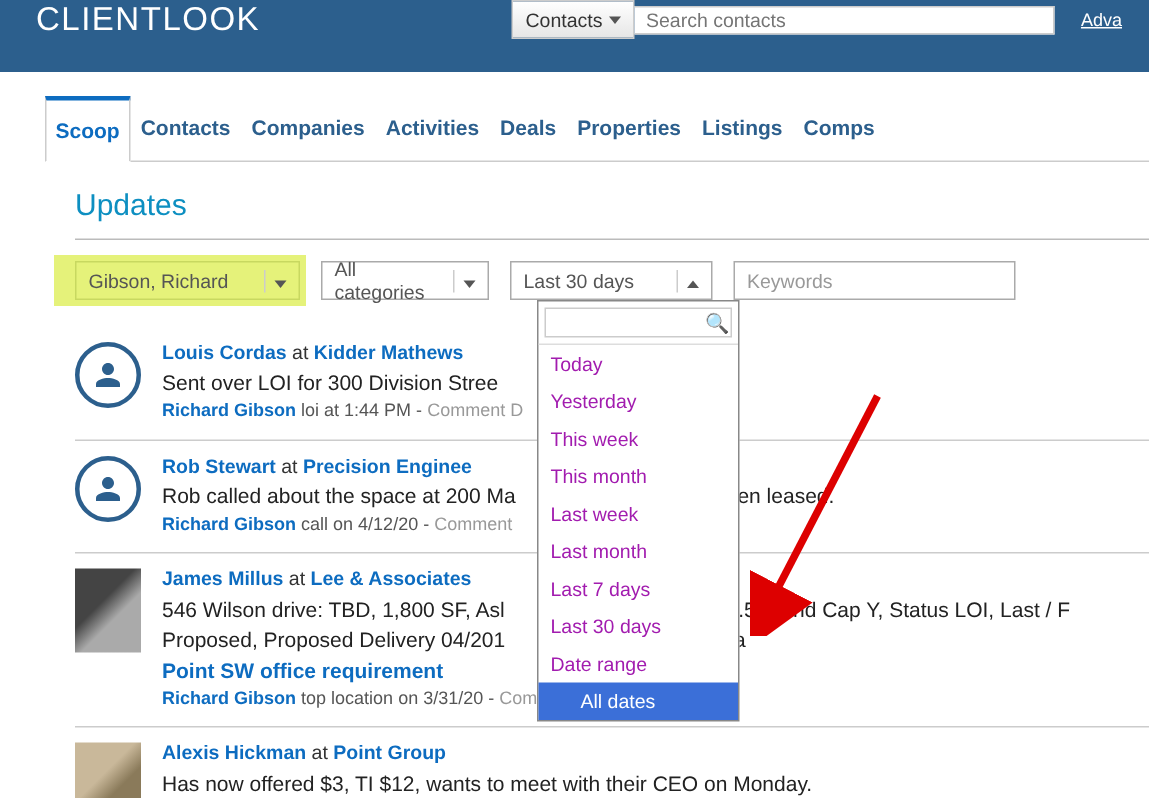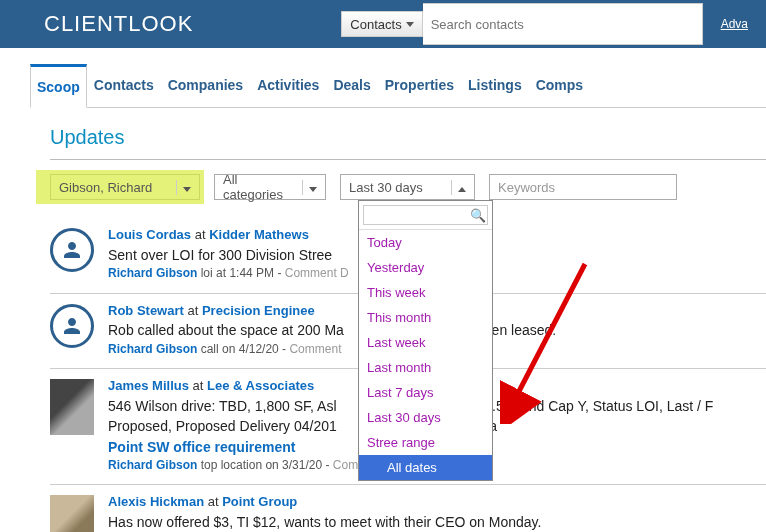--- a/index.html
+++ b/index.html
@@ -1,26 +1,26 @@
 <!DOCTYPE html>
 <html><head>
 <meta charset="utf-8">
 <style>
   * { box-sizing: border-box; margin: 0; padding: 0; }
   body { font-family: Arial, Helvetica, sans-serif; font-size: 13px; color: #333; background: #fff; width: 766px; overflow: hidden; }
 
   
-  .header { background: #2c5f8d; height: 48px; display: flex; align-items: center; padding: 0 18px 0 44px; }
+  .header { background: #2c5f8d; height: 48px; display: flex; align-items: flex-start; padding: 0 18px 0 24px; }
   .logo { color: #fff; font-size: 22px; letter-spacing: 1px; font-weight: 300; }
   .logo .thin { font-weight: 200; }
   .logo .bold { font-weight: 400; }
   .search-wrap { margin-left: auto; display: flex; align-items: center; }
   .search-cat { background: linear-gradient(#fff,#e6e6e6); border: 1px solid #ccc; height: 26px; padding: 0 8px; font-size: 13px; display: flex; align-items: center; gap: 4px; }
   .caret-down { display:inline-block; width:0; height:0; border-left:4px solid transparent; border-right:4px solid transparent; border-top:5px solid #555; }
-  .search-input { height: 42px; width: 280px; border: 1px solid #ccc; border-left: none; padding: 0 8px; font-size: 13px; color: #888; }
+  .search-input { height: 19px; width: 280px; border: 1px solid #ccc; border-left: none; padding: 0 8px; font-size: 13px; color: #888; }
   .adv { color: #fff; margin-left: 18px; text-decoration: underline; font-size: 12px; }
 
   
   .tabs { display: flex; border-bottom: 1px solid #ccc; margin: 16px 0 0 30px; }
   .tab { padding: 12px 6px; color: #2c5f8d; font-weight: bold; font-size: 14px; border: 1px solid transparent; border-bottom: none; cursor: pointer; }
   .tab.active { color: #0d6cc0; border: 1px solid #ccc; border-top: 3px solid #0d6cc0; border-bottom: 1px solid #fff; margin-bottom: -1px; background: #fff; }
 
   
   .page { padding: 18px 0 0 50px; }
   .page-title { color: #0d8fc1; font-size: 20px; margin-bottom: 10px; font-weight: normal; }
@@ -120,21 +120,21 @@
         <span class="mag">🔍</span>
       </div>
       <div class="dd-item">Today</div>
       <div class="dd-item">Yesterday</div>
       <div class="dd-item">This week</div>
       <div class="dd-item">This month</div>
       <div class="dd-item">Last week</div>
       <div class="dd-item">Last month</div>
       <div class="dd-item">Last 7 days</div>
       <div class="dd-item">Last 30 days</div>
-      <div class="dd-item">Stree range</div>
+      <div class="dd-item">Date range</div>
       <div class="dd-item sel">All dates</div>
     </div>
 
     <svg class="arrow" width="100" height="170">
       <defs>
           <marker id="ah" markerWidth="10" markerHeight="10" refX="2" refY="5" orient="auto">
             <path d="M0,0 L10,5 L0,10 z" fill="#d00"></path>
           </marker>
         </defs>
       <line x1="85" y1="10" x2="15" y2="145" stroke="#d00" stroke-width="5" marker-end="url(#ah)"></line>

